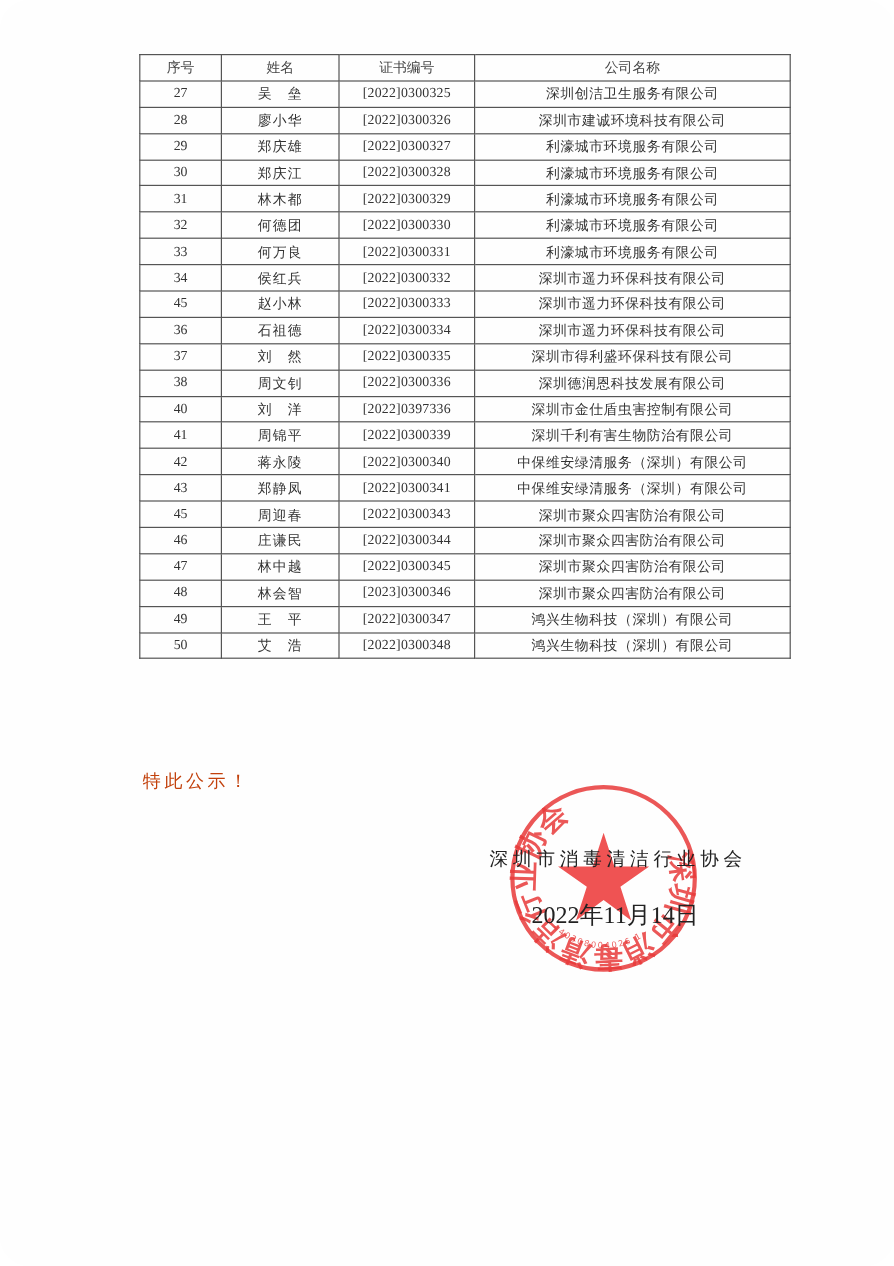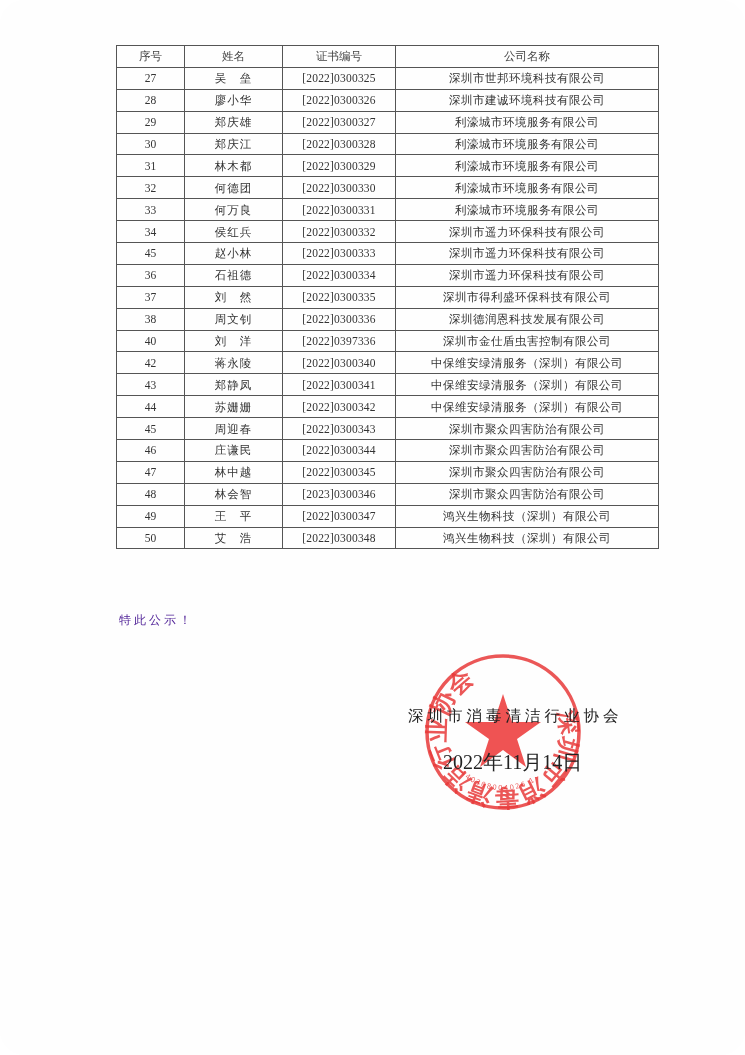--- a/index.html
+++ b/index.html
@@ -12,21 +12,21 @@
     border:1px solid #555; height:20.9px; padding:0; text-align:center;
     font-size:11.5px; font-weight:normal; color:#333; line-height:20px;
     white-space:nowrap; overflow:hidden;
   }
   table.roster th { color:#444; }
   col.c1 { width:68px; } col.c2 { width:98px; } col.c3 { width:113px; } col.c4 { width:263px; }
   td.cert { font-family:"Liberation Serif","DejaVu Serif",serif; font-size:12px; letter-spacing:0.2px; }
   td.num { font-family:"Liberation Serif","DejaVu Serif",serif; font-size:12px; }
   td.company { letter-spacing:0.5px; }
   td.name { letter-spacing:1px; }
-  .notice { position:absolute; left:119px; top:612px; font-size:12px; letter-spacing:3px; color:#4c1d95; }
+  .notice { position:absolute; left:119px; top:642px; font-size:15px; letter-spacing:3px; color:#c2410c; }
   .stamp { position:absolute; left:423px; top:652px; width:160px; height:160px; }
   .org { position:absolute; left:408px; top:706px; font-size:15.5px; letter-spacing:4px; color:#222; z-index:2; }
   .date { position:absolute; left:443px; top:749px; font-size:20px; color:#222; z-index:2;
           font-family:"Liberation Serif","DejaVu Serif",serif; }
 </style>
 </head>
 <body>
 
 <div class="page">
 
@@ -43,21 +43,21 @@
         <th>姓名</th>
         <th>证书编号</th>
         <th>公司名称</th>
       </tr>
     </thead>
     <tbody id="roster-body">
         <tr>
           <td class="num">27</td>
           <td class="name">吴　垒</td>
           <td class="cert">[2022]0300325</td>
-          <td class="company">深圳市世邦环境科技有限公司</td>
+          <td class="company">深圳创洁卫生服务有限公司</td>
         </tr>
         <tr>
           <td class="num">28</td>
           <td class="name">廖小华</td>
           <td class="cert">[2022]0300326</td>
           <td class="company">深圳市建诚环境科技有限公司</td>
         </tr>
         <tr>
           <td class="num">29</td>
           <td class="name">郑庆雄</td>
@@ -118,35 +118,35 @@
           <td class="cert">[2022]0300336</td>
           <td class="company">深圳德润恩科技发展有限公司</td>
         </tr>
         <tr>
           <td class="num">40</td>
           <td class="name">刘　洋</td>
           <td class="cert">[2022]0397336</td>
           <td class="company">深圳市金仕盾虫害控制有限公司</td>
         </tr>
         <tr>
+          <td class="num">41</td>
+          <td class="name">周锦平</td>
+          <td class="cert">[2022]0300339</td>
+          <td class="company">深圳千利有害生物防治有限公司</td>
+        </tr>
+        <tr>
           <td class="num">42</td>
           <td class="name">蒋永陵</td>
           <td class="cert">[2022]0300340</td>
           <td class="company">中保维安绿清服务（深圳）有限公司</td>
         </tr>
         <tr>
           <td class="num">43</td>
           <td class="name">郑静凤</td>
           <td class="cert">[2022]0300341</td>
-          <td class="company">中保维安绿清服务（深圳）有限公司</td>
-        </tr>
-        <tr>
-          <td class="num">44</td>
-          <td class="name">苏姗姗</td>
-          <td class="cert">[2022]0300342</td>
           <td class="company">中保维安绿清服务（深圳）有限公司</td>
         </tr>
         <tr>
           <td class="num">45</td>
           <td class="name">周迎春</td>
           <td class="cert">[2022]0300343</td>
           <td class="company">深圳市聚众四害防治有限公司</td>
         </tr>
         <tr>
           <td class="num">46</td>

